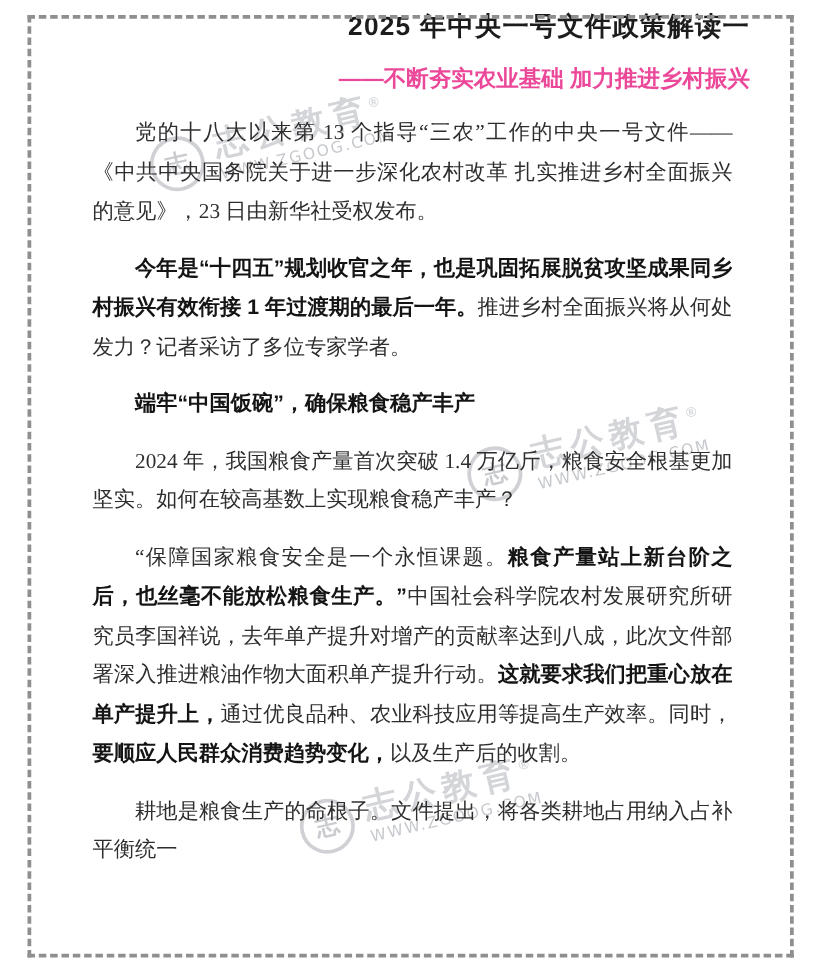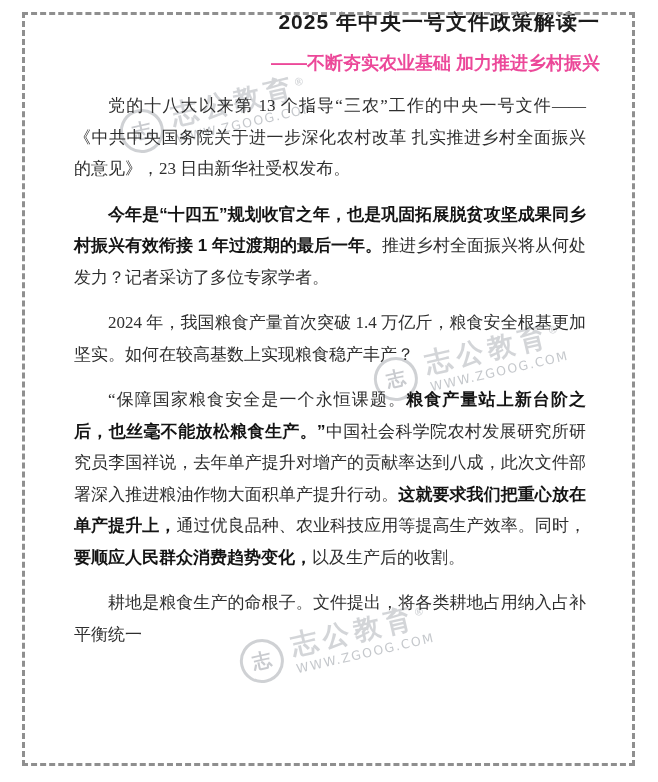--- a/index.html
+++ b/index.html
@@ -145,19 +145,20 @@
       <span class="wm-url">WWW.ZGOOG.COM</span>
     </span>
   </div>
 
   <div class="content">
     <h1 class="doc-title">2025 年中央一号文件政策解读一</h1>
     <div class="doc-subtitle">——不断夯实农业基础 加力推进乡村振兴</div>
     <div class="doc-body" id="doc-body">
         <p><span class="seg">党的十八大以来第 13 个指导“三农”工作的中央一号文件——《中共中央国务院关于进一步深化农村改革 扎实推进乡村全面振兴的意见》，23 日由新华社受权发布。</span></p>
         <p><span class="seg bold">今年是“十四五”规划收官之年，也是巩固拓展脱贫攻坚成果同乡村振兴有效衔接 1 年过渡期的最后一年。</span><span class="seg">推进乡村全面振兴将从何处发力？记者采访了多位专家学者。</span></p>
+        <p class="heading"><span class="seg bold">端牢“中国饭碗”，确保粮食稳产丰产</span></p>
         <p><span class="seg">2024 年，我国粮食产量首次突破 1.4 万亿斤，粮食安全根基更加坚实。如何在较高基数上实现粮食稳产丰产？</span></p>
         <p><span class="seg">“保障国家粮食安全是一个永恒课题。</span><span class="seg bold">粮食产量站上新台阶之后，也丝毫不能放松粮食生产。”</span><span class="seg">中国社会科学院农村发展研究所研究员李国祥说，去年单产提升对增产的贡献率达到八成，此次文件部署深入推进粮油作物大面积单产提升行动。</span><span class="seg bold">这就要求我们把重心放在单产提升上，</span><span class="seg">通过优良品种、农业科技应用等提高生产效率。同时，</span><span class="seg bold">要顺应人民群众消费趋势变化，</span><span class="seg">以及生产后的收割。</span></p>
         <p><span class="seg">耕地是粮食生产的命根子。文件提出，将各类耕地占用纳入占补平衡统一</span></p>
       </div>
   </div>
 
 </div>
 
 </body></html>

